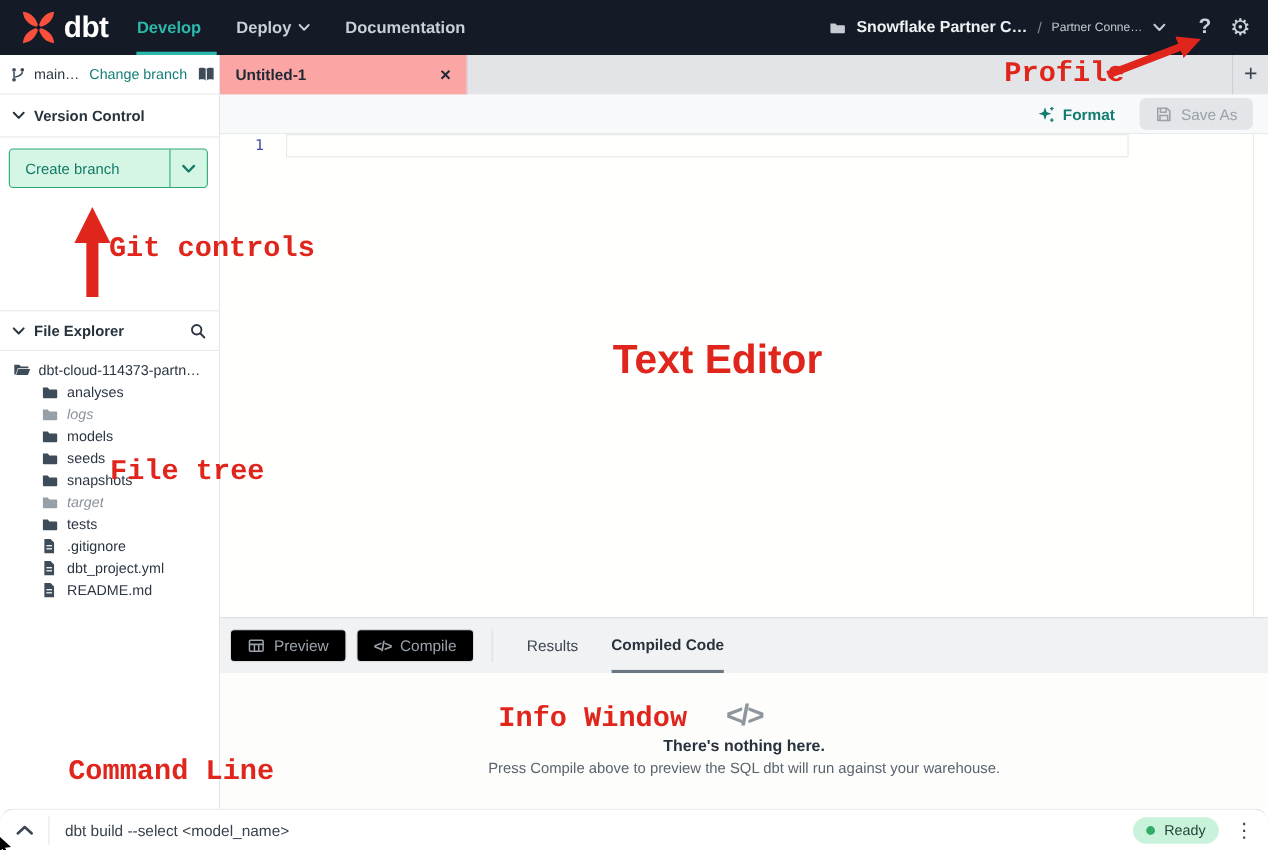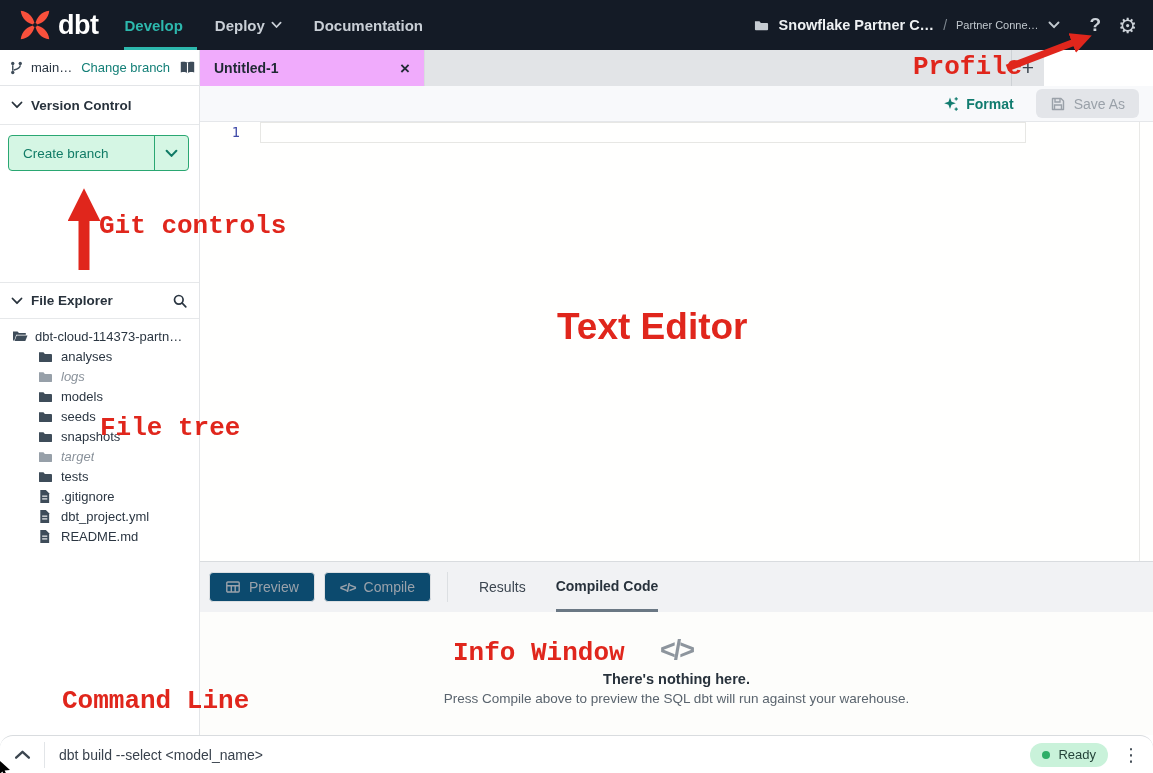--- a/index.html
+++ b/index.html
@@ -18,27 +18,27 @@
   .nav-right { margin-left: auto; display: flex; align-items: center; margin-right: 16px; }
   .proj-folder { width: 17px; height: 15px; margin-right: 9px; }
   .proj-account { color: #eef1f3; font-size: 14.5px; font-weight: 700; }
   .proj-sep { color: #7f8890; margin: 0 9px; font-size: 14px; }
   .proj-name { color: #c2c9cf; font-size: 11px; }
   .proj-chev { margin-left: 9px; color: #c2c9cf; }
   .help-glyph { color: #ccd2d8; font-size: 19px; font-weight: 700; margin-left: 30px; cursor: pointer; }
   .gear-glyph { color: #ccd2d8; font-size: 21px; margin-left: 17px; cursor: pointer; line-height: 1; }
 
   
-  .subrow { position: absolute; top: 50px; left: 0; width: 1044px; height: 36px; display: flex; }
+  .subrow { position: absolute; top: 50px; left: 0; width: 1153px; height: 36px; display: flex; }
   .branchbar { width: 200px; height: 36px; background: #fff; border-right: 1px solid #e3e5e8; border-bottom: 1px solid #e3e5e8; display: flex; align-items: center; padding-left: 9px; }
   .branch-name { font-size: 13px; color: #2b3642; margin: 0 9px 0 7px; }
   .change-branch { font-size: 13px; color: #137f77; cursor: pointer; }
   .book-icon { margin-left: 9px; cursor: pointer; }
   .tabbar { flex: 1; background: #e2e4e7; position: relative; display: flex; }
-  .tab-active { width: 225px; height: 36px; background: #f0abfc; border-right: 1px solid #d9dcdf; display: flex; align-items: center; padding: 0 14px; }
+  .tab-active { width: 225px; height: 36px; background: #fca5a5; border-right: 1px solid #d9dcdf; display: flex; align-items: center; padding: 0 14px; }
   .tab-title { font-size: 14px; font-weight: 700; color: #1f2933; }
   .tab-close { margin-left: auto; font-size: 17px; font-weight: 700; color: #1f2933; cursor: pointer; line-height: 1; }
   .tab-add { position: absolute; right: 0; top: 0; width: 33px; height: 36px; border-left: 1px solid #cdd1d5; display: flex; align-items: center; justify-content: center; font-size: 21px; color: #3c4650; cursor: pointer; }
 
   
   .sidebar { position: absolute; top: 86px; left: 0; width: 200px; height: 649px; background: #fff; border-right: 1px solid #e3e5e8; }
   .section-header { display: flex; align-items: center; height: 39px; padding: 0 11px; border-bottom: 1px solid #e6e8ea; }
   .section-title { font-size: 13.5px; font-weight: 700; color: #28323c; margin-left: 8px; }
   .create-branch { position: absolute; top: 49px; left: 8px; width: 181px; height: 36px; border: 1px solid #2aa772; border-radius: 4px; background: #d5f6e4; display: flex; cursor: pointer; }
   .cb-main { flex: 1; display: flex; align-items: center; padding-left: 14px; font-size: 13.5px; color: #117b66; }
@@ -60,21 +60,21 @@
   .format-btn { display: flex; align-items: center; gap: 7px; color: #117c6f; font-size: 14px; font-weight: 600; margin-right: 22px; cursor: pointer; }
   .saveas-btn { display: flex; align-items: center; gap: 8px; height: 29px; padding: 0 14px; background: #e3e5e9; border-radius: 6px; color: #9aa1a9; font-size: 14px; cursor: default; }
   .editor { position: relative; height: 440px; background: #fffffe; border-bottom: 1px solid #d9dcdf; }
   .gutter-num { position: absolute; left: 0; top: 2px; width: 40px; text-align: right; font-family: "DejaVu Sans Mono", monospace; font-size: 13.5px; color: #3f4aa8; }
   .active-line { position: absolute; left: 60px; top: 0; width: 766px; height: 21px; border: 1px solid #e7e7e4; background: #fffffe; }
   .minimap-divider { position: absolute; right: 13px; top: 0; bottom: 0; width: 1px; background: #e9e9e7; }
 
   
   .bottom-panel { height: 173px; display: flex; flex-direction: column; }
   .bp-row { height: 50px; background: #f1f2f4; display: flex; align-items: center; padding-left: 9px; flex: none; }
-  .bp-btn { display: flex; align-items: center; gap: 8px; height: 30px; padding: 0 15px; background: #0c4a6e; border: 1px solid #dcdfe2; border-radius: 4px; color: #9aa2ab; font-size: 14px; margin-right: 9px; cursor: default; }
+  .bp-btn { display: flex; align-items: center; gap: 8px; height: 30px; padding: 0 15px; background: #000000; border: 1px solid #dcdfe2; border-radius: 4px; color: #9aa2ab; font-size: 14px; margin-right: 9px; cursor: default; }
   .bp-btn .code-glyph { font-size: 13px; font-weight: 700; letter-spacing: -1px; }
   .bp-divider { width: 1px; height: 30px; background: #dcdfe2; margin: 0 16px 0 7px; }
   .bp-tab { height: 100%; display: flex; align-items: center; margin: 0 15px; font-size: 14px; color: #3c4650; border-bottom: 3px solid transparent; padding-top: 3px; cursor: pointer; }
   .bp-tab.active { color: #28323c; font-weight: 600; border-bottom-color: #6b7884; padding-top: 0; }
   .bp-content { flex: 1; background: #fdfdfb; display: flex; flex-direction: column; align-items: center; justify-content: center; padding-bottom: 6px; }
   .empty-icon { font-size: 27px; font-weight: 700; color: #8d959d; letter-spacing: -2px; }
   .empty-title { font-size: 14.5px; font-weight: 700; color: #28323c; margin-top: 5px; }
   .empty-sub { font-size: 13.5px; color: #5a646e; margin-top: 4px; }
 
   

